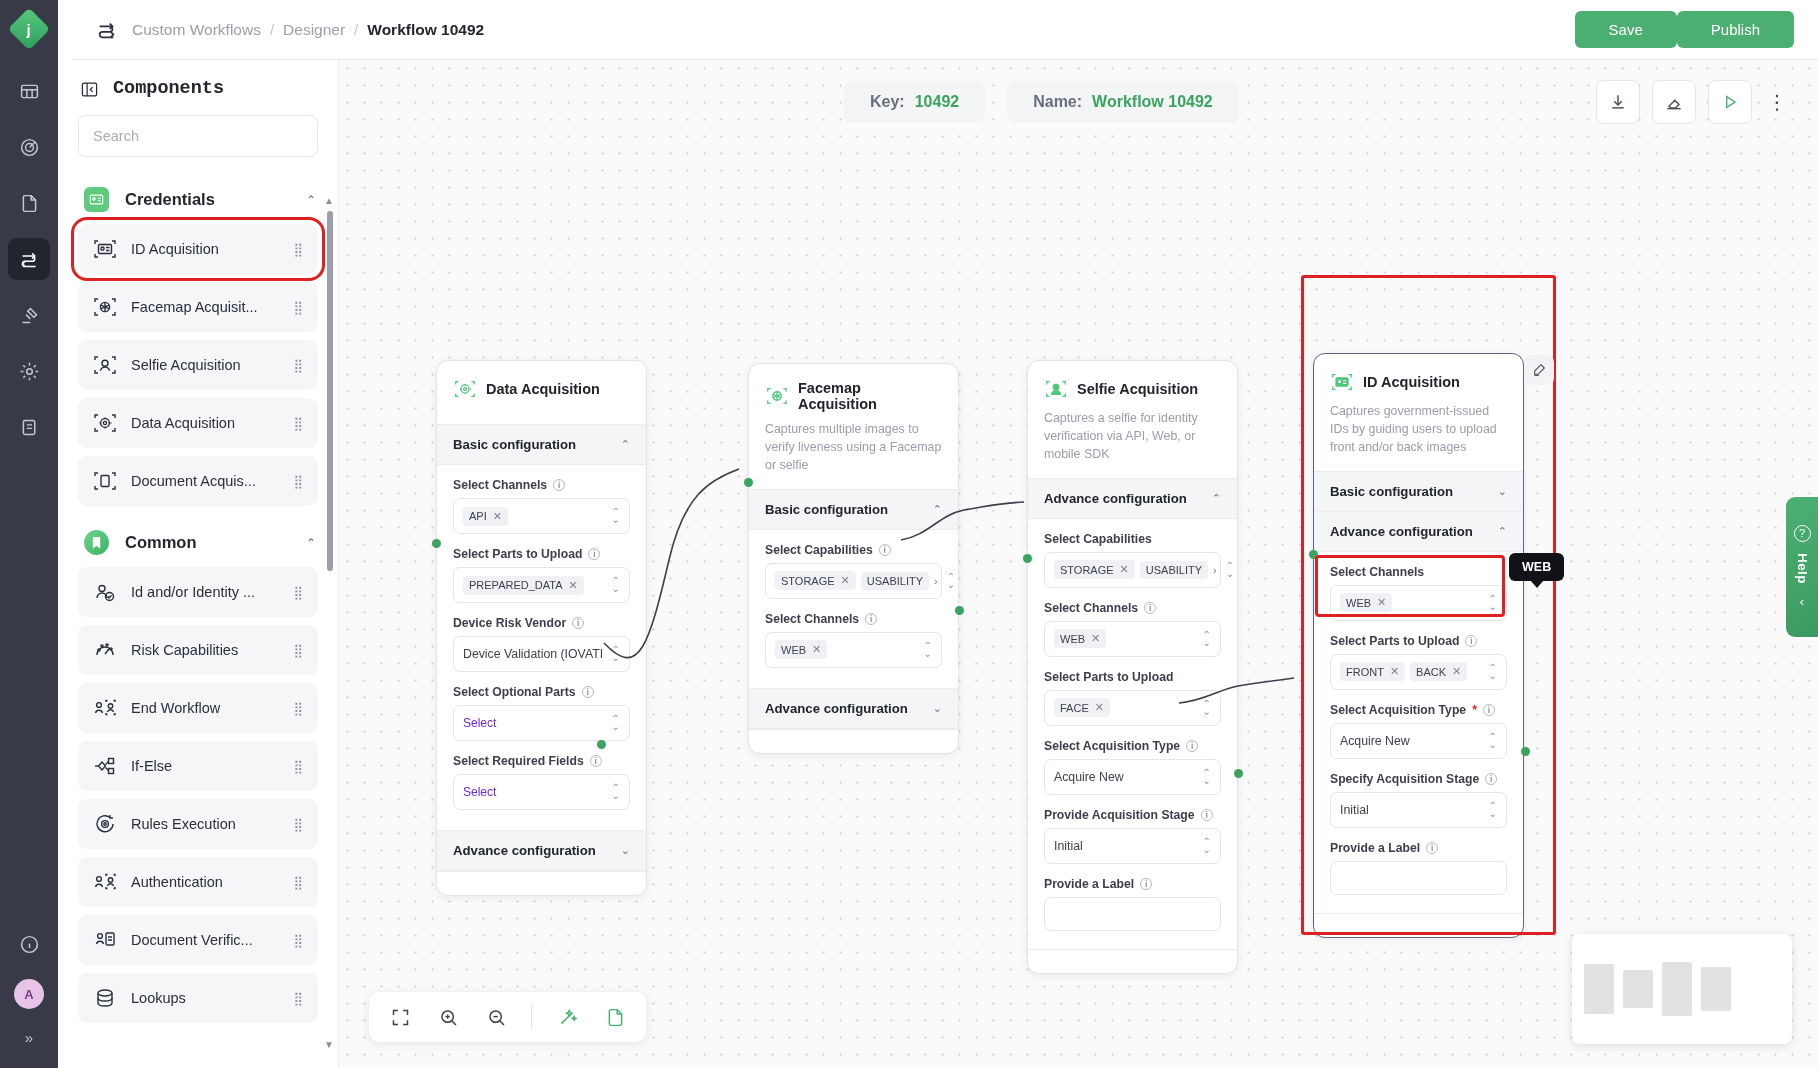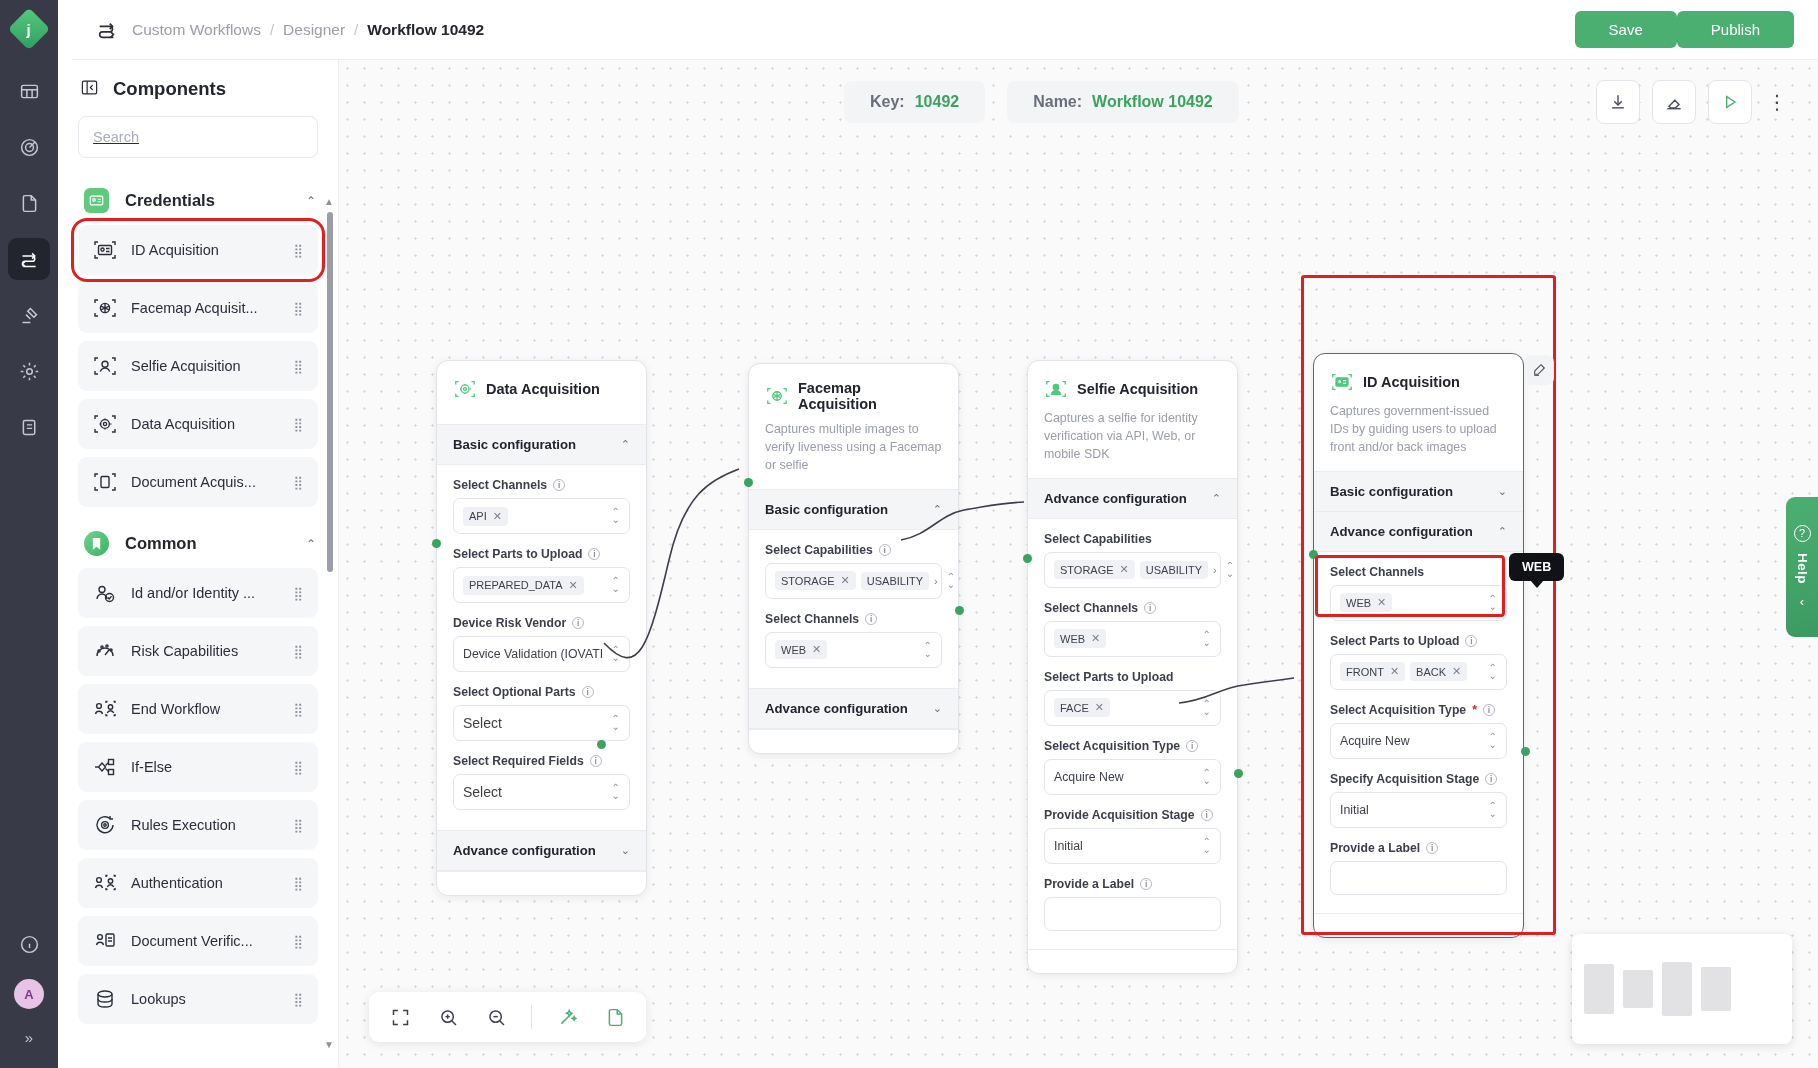--- a/index.html
+++ b/index.html
@@ -58,29 +58,28 @@
     background: #4caf72; color: #fff; border: none; border-radius: 6px;
     font-size: 15px; font-family: inherit; padding: 10px 34px; cursor: pointer;
   }
 
   
   #panel {
     position: absolute; left: 58px; top: 60px; width: 281px; bottom: 0;
     background: #fff; border-right: 1px solid #ececf0; z-index: 25;
     display: flex; flex-direction: column;
   }
-  #panel .phead { display: flex; align-items: flex-start; padding: 18px 22px 12px 22px; }
+  #panel .phead { display: flex; align-items: flex-end; padding: 18px 22px 12px 22px; font-family: Liberation Mono, monospace; }
   #panel .phead .collapse-ic { width: 19px; height: 19px; margin-right: 14px; cursor: pointer; }
   #panel .phead .collapse-ic svg { width: 19px; height: 19px; stroke: #24262f; fill: none; stroke-width: 1.5; }
   #panel .ptitle { font-size: 18.5px; font-weight: bold; color: #24262f; }
   #search {
     margin: 4px 20px 16px 20px; height: 42px; border: 1px solid #e7e8ed; border-radius: 8px;
     font-size: 14.5px; font-family: inherit; padding: 0 14px; color: #2b2e3a; outline: none;
     background: #fff;
-    text-decoration: underline;
   }
   #search::placeholder { color: #a9acb8; }
   #panel .plist { flex: 1; overflow: hidden; position: relative; padding: 0 20px 0 20px; }
   .group-head {
     display: flex; align-items: center; padding: 14px 2px 12px 6px;
   }
   .group-badge {
     width: 25px; height: 25px; border-radius: 6px; margin-right: 16px;
     display: flex; align-items: center; justify-content: center;
     background: #5fc97e;
@@ -172,21 +171,21 @@
   .ctl .stepper {
     margin-left: auto; color: #8e919d; font-size: 10px; line-height: 8px; text-align: center;
     flex: none; padding-left: 4px;
   }
   .tag {
     background: #f0f1f4; border-radius: 4px; padding: 3px 6px; font-size: 11px;
     color: #3c3f4b; display: inline-flex; align-items: center; gap: 6px; white-space: nowrap;
   }
   .tag .x { color: #7d8090; font-size: 11px; cursor: pointer; }
   .ctl .txt { font-size: 12.3px; color: #3c3f4b; white-space: nowrap; overflow: hidden; }
-  .ctl .ph { font-size: 14px; color: #404040; }
+  .ctl .ph { font-size: 12px; color: #6d28d9; }
   .ctl .more { color: #7d8090; font-size: 11px; }
   .ctl.empty { min-height: 34px; }
   .node-foot { height: 24px; border-top: 1px solid #ececf0; }
 
   
   .port { position: absolute; width: 9px; height: 9px; border-radius: 50%; background: #3aa35f; z-index: 9; }
 
   
   #id-node-sel {
     position: absolute; border: 3px solid #e02020; border-radius: 3px; z-index: 6;

